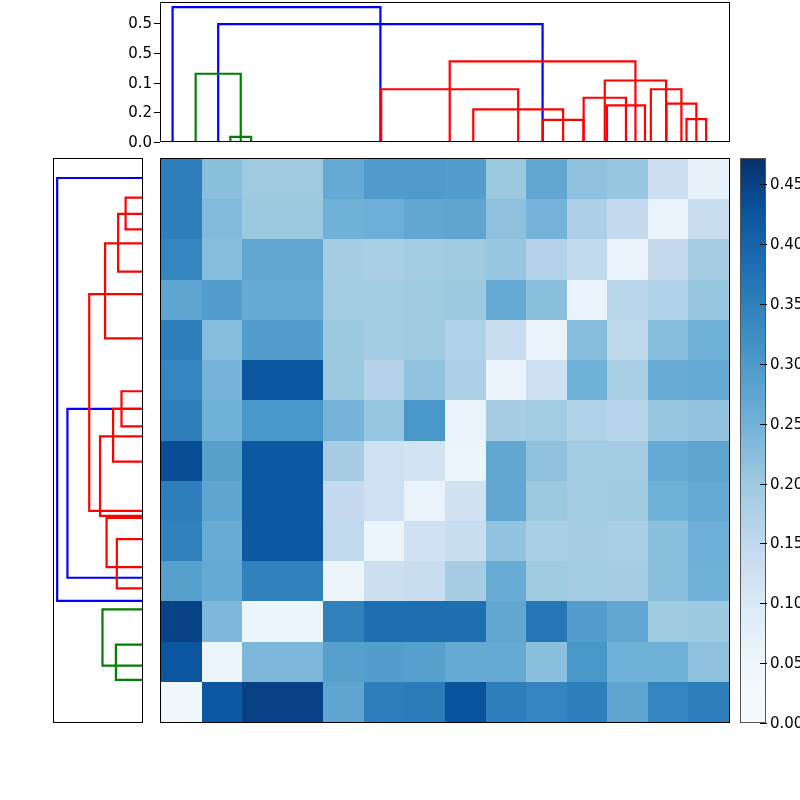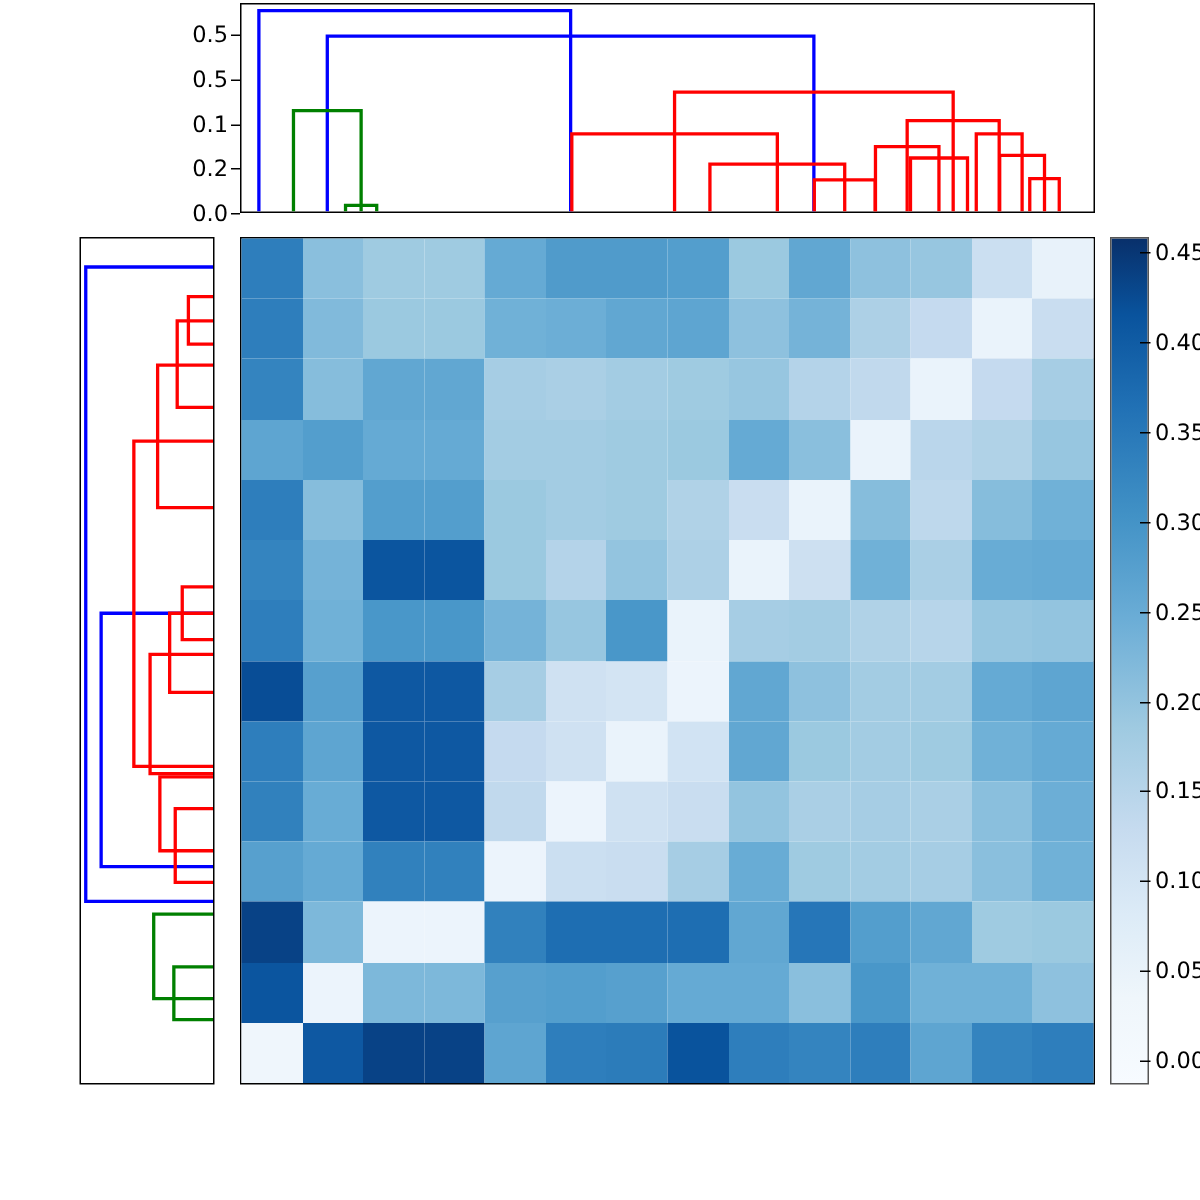--- a/index.html
+++ b/index.html
@@ -24,21 +24,21 @@
   #heatmap{left:160px;top:158px;width:570px;height:565px;border:1px solid #000;background:#fff;}
   #heatmap .grid{display:grid;width:100%;height:100%;}
   #heatmap .cell{width:100%;height:100%;}
 
   
   #cbar{left:740px;top:158px;width:26px;height:565px;border:1px solid #555;
         background:linear-gradient(to top,
           #f7fbff 0%, #eff6fb 10%, #dcebf7 20%, #c6dbef 30%,
           #9fcae1 42%, #6badd6 55%, #4292c6 67%, #2171b5 80%,
           #09539d 91%, #08306b 100%);}
-  #cbar-ticks{left:740px;top:142px;width:48px;height:565px;}
+  #cbar-ticks{left:740px;top:158px;width:48px;height:565px;}
   #cbar-ticks .ctick{position:absolute;left:30px;font-size:15px;color:#000;transform:translateY(-50%);white-space:nowrap;}
   #cbar-ticks .cmark{position:absolute;left:20px;width:7px;height:1px;background:#000;}
 </style>
 </head>
 <body>
 
 <div class="panel" id="col-axis">
     <div class="tick" style="top: 21.3559px;">0.5</div>
     <div class="tickmark" style="top: 21.3559px;"></div>
     <div class="tick" style="top: 51.0169px;">0.5</div>

